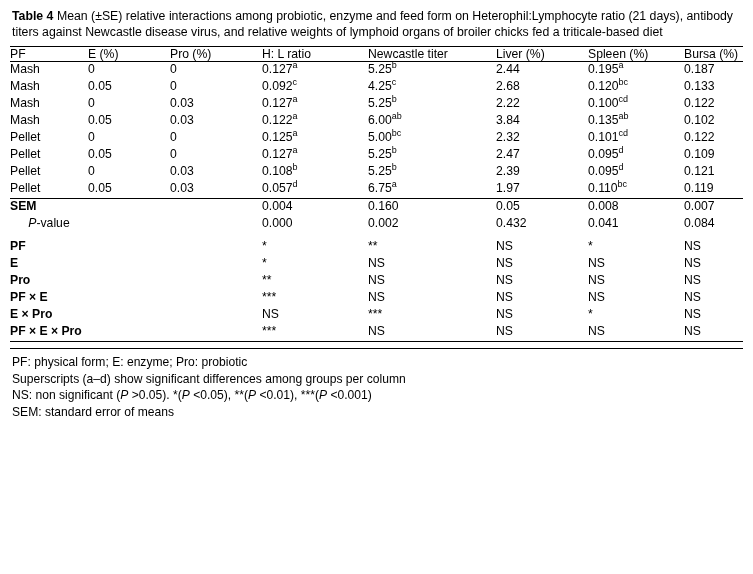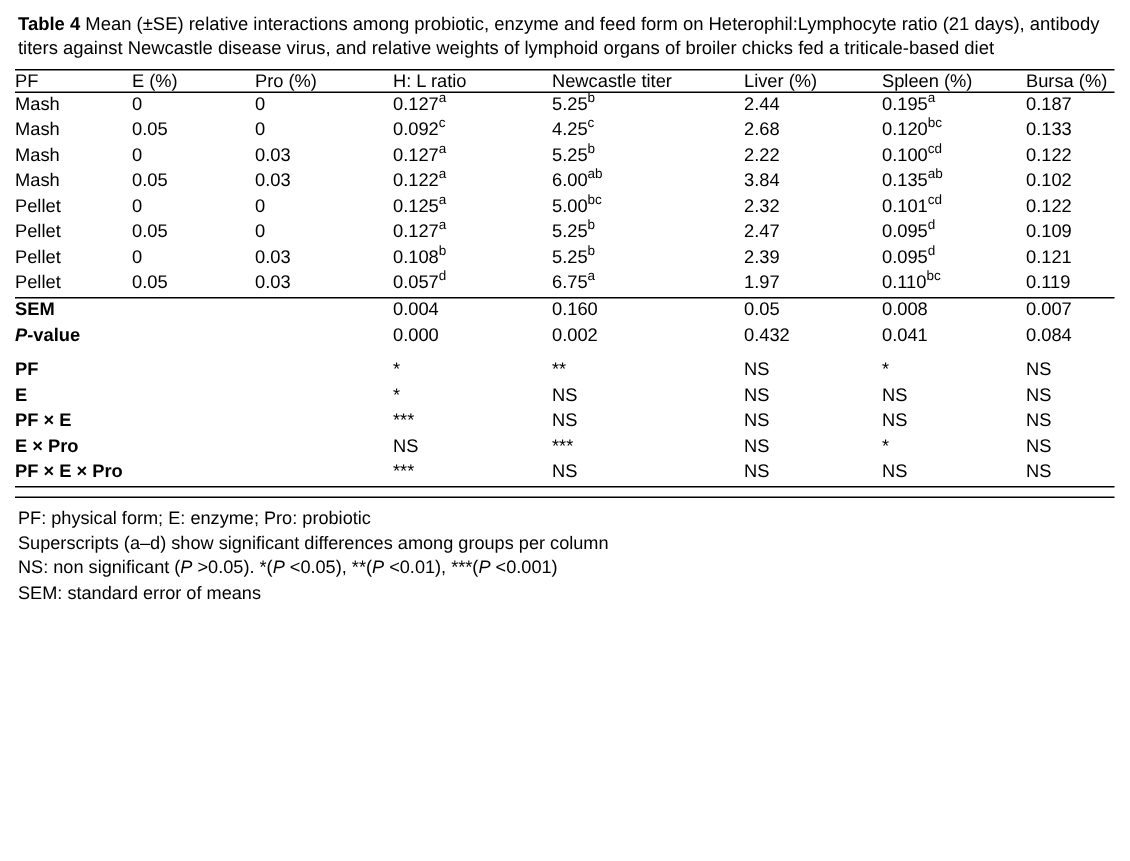--- a/index.html
+++ b/index.html
@@ -200,21 +200,21 @@
           <td class="c0" style="font-weight: bold;">SEM</td>
           <td class="c1"></td>
           <td class="c2"></td>
           <td class="c3">0.004</td>
           <td class="c4">0.160</td>
           <td class="c5">0.05</td>
           <td class="c6">0.008</td>
           <td class="c7">0.007</td>
         </tr>
         <tr>
-          <td class="c0" style="font-weight: bold;"><span class="italic">P</span>-value</td>
+          <td class="c0" style="font-weight: normal; text-align: center;"><span class="italic">P</span>-value</td>
           <td class="c1"></td>
           <td class="c2"></td>
           <td class="c3">0.000</td>
           <td class="c4">0.002</td>
           <td class="c5">0.432</td>
           <td class="c6">0.041</td>
           <td class="c7">0.084</td>
         </tr>
         <tr class="spacer-row">
           <td class="c0"></td>
@@ -234,20 +234,30 @@
           <td class="c4">**</td>
           <td class="c5">NS</td>
           <td class="c6">*</td>
           <td class="c7">NS</td>
         </tr>
         <tr>
           <td class="c0" style="font-weight: bold;">E</td>
           <td class="c1"></td>
           <td class="c2"></td>
           <td class="c3">*</td>
+          <td class="c4">NS</td>
+          <td class="c5">NS</td>
+          <td class="c6">NS</td>
+          <td class="c7">NS</td>
+        </tr>
+        <tr>
+          <td class="c0" style="font-weight: bold;">Pro</td>
+          <td class="c1"></td>
+          <td class="c2"></td>
+          <td class="c3">**</td>
           <td class="c4">NS</td>
           <td class="c5">NS</td>
           <td class="c6">NS</td>
           <td class="c7">NS</td>
         </tr>
         <tr>
           <td class="c0" style="font-weight: bold;">PF × E</td>
           <td class="c1"></td>
           <td class="c2"></td>
           <td class="c3">***</td>

